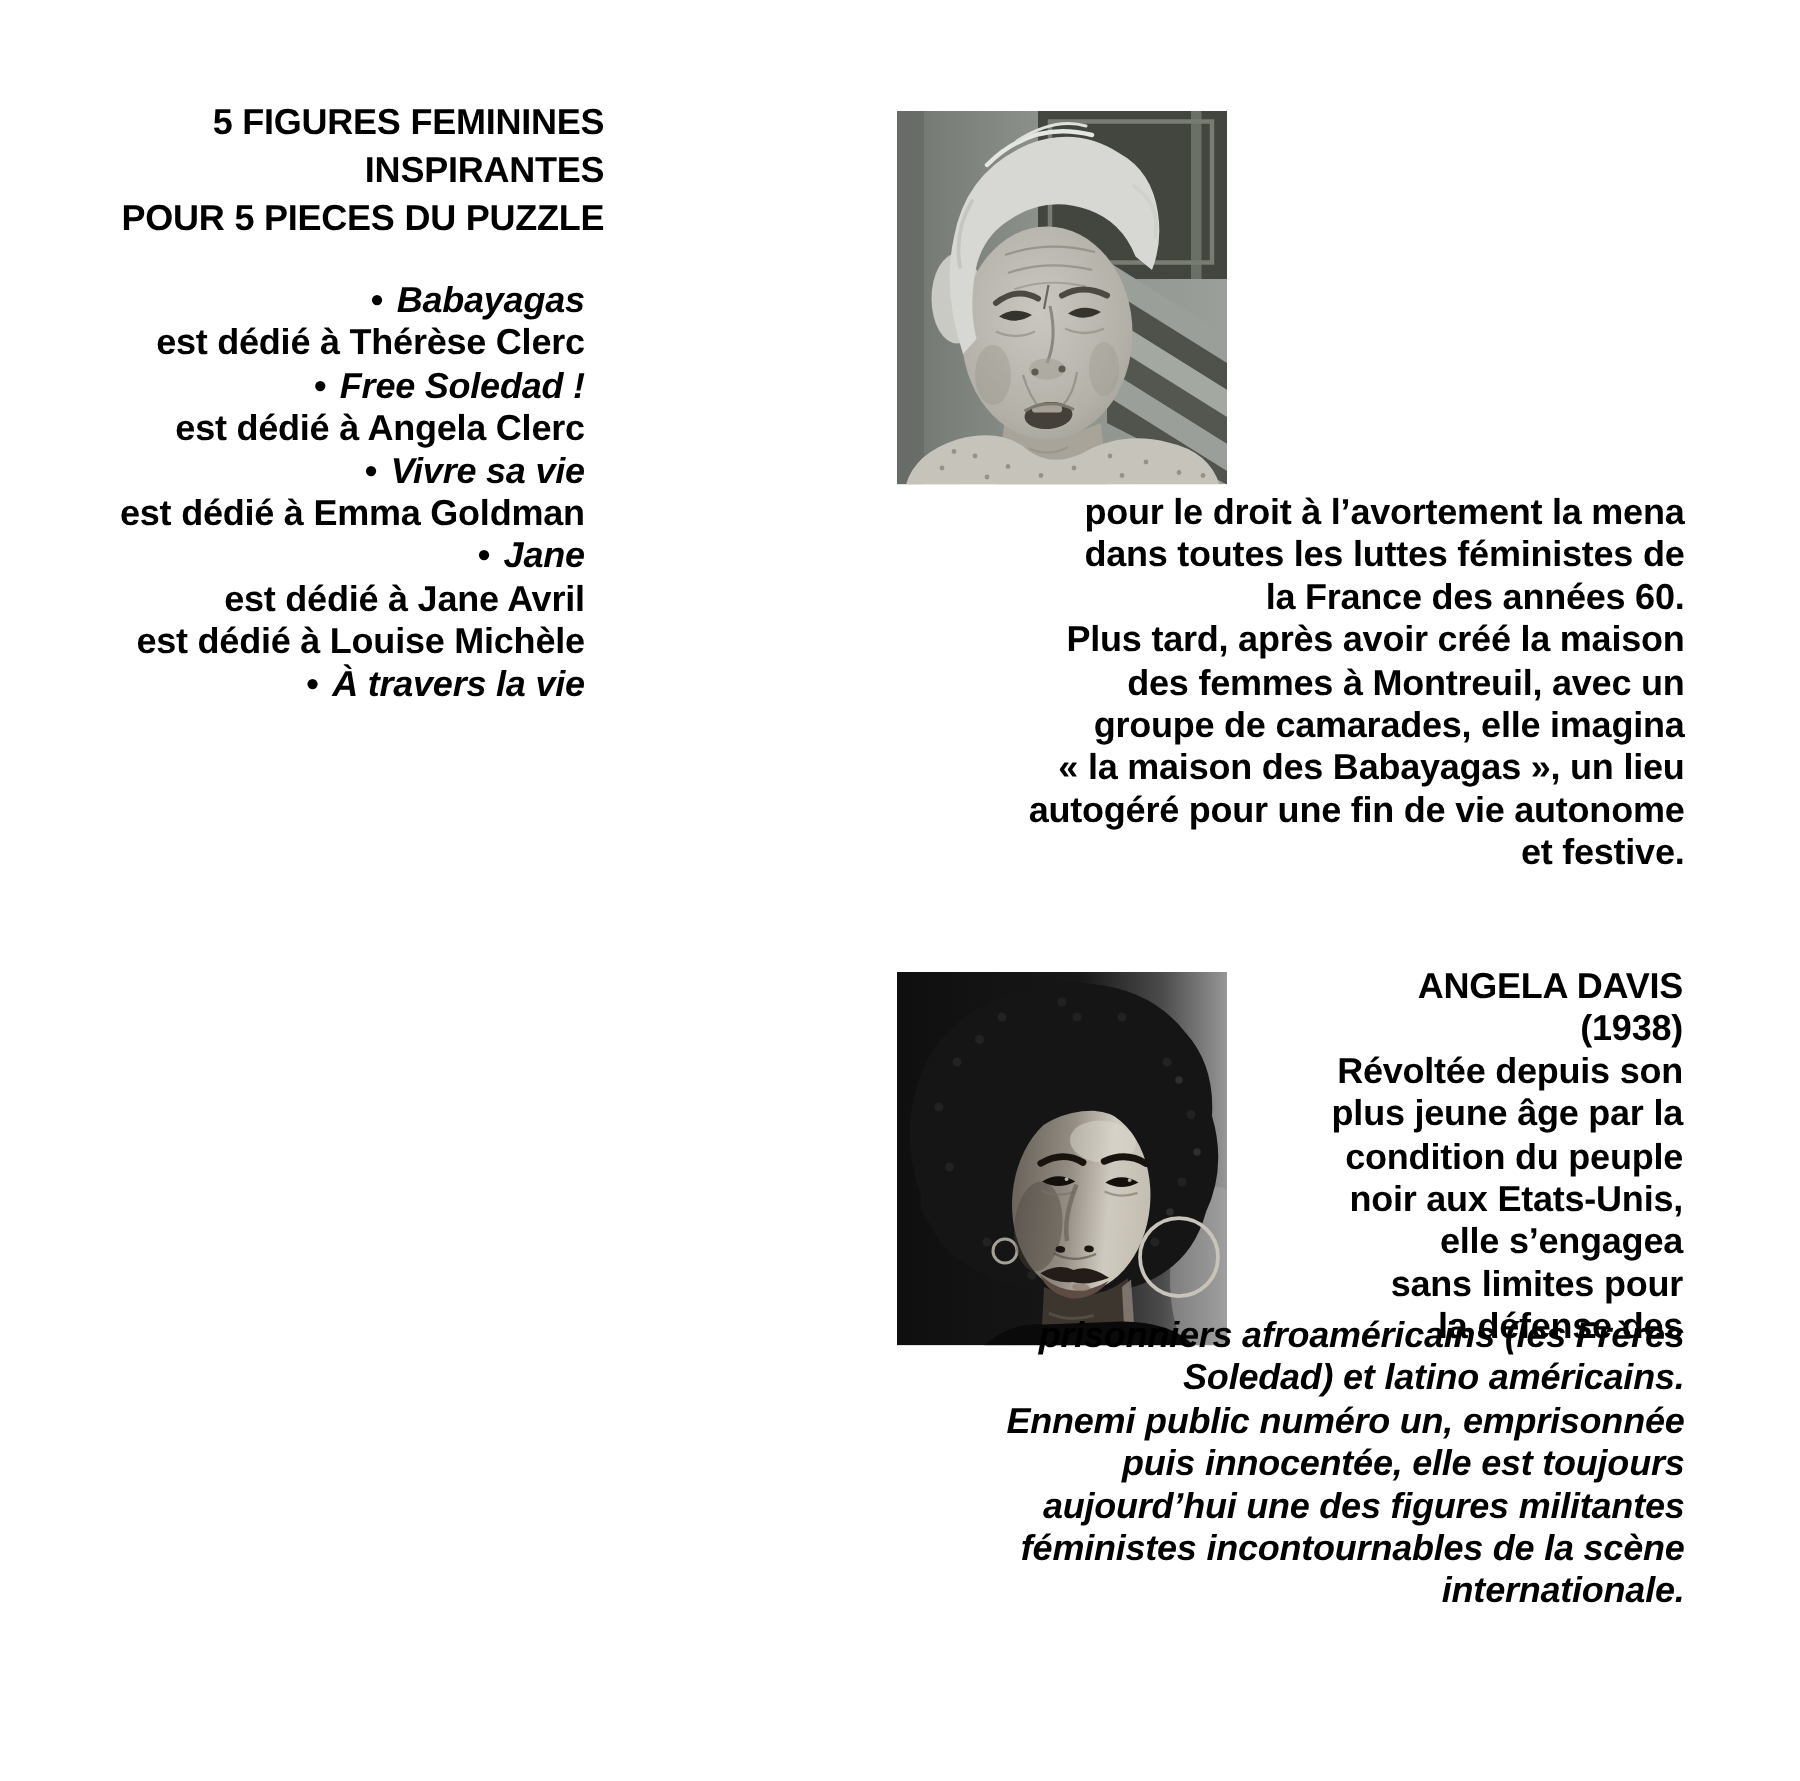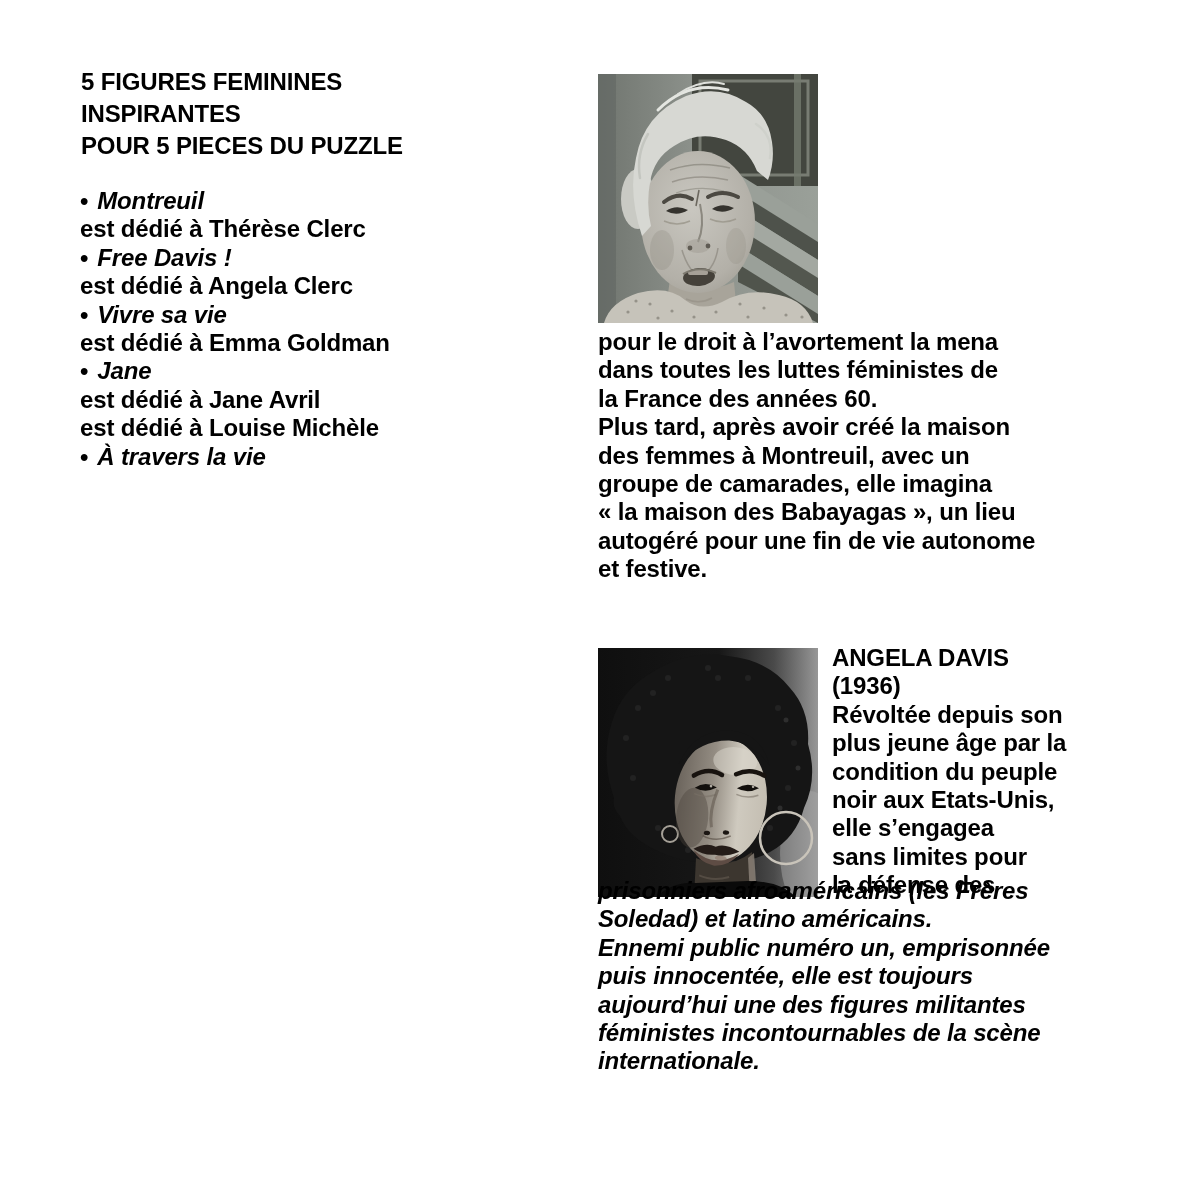--- a/index.html
+++ b/index.html
@@ -10,20 +10,21 @@
   #canvas{
     position:relative;
     width:1200px;
     height:1187px;
     background:#ffffff;
     color:#000000;
     font-weight:700;
     font-size:24px;
     letter-spacing:-0.15px;
     overflow:hidden;
+    text-align:right;
   }
   .pre{white-space:pre-line;}
   .page-title{
     position:absolute;
     left:81px;
     top:66px;
     margin:0;
     font-size:24px;
     line-height:32px;
     white-space:pre-line;
@@ -72,25 +73,25 @@
 <body>
 
 <div id="canvas">
 
   <h1 class="page-title">5 FIGURES FEMININES
 INSPIRANTES
 POUR 5 PIECES DU PUZZLE</h1>
 
   <ul class="works">
     <li class="work">
-      <span class="line"><span class="bullet">•</span><em>Montreuil</em></span>
+      <span class="line"><span class="bullet">•</span><em>Babayagas</em></span>
       <span class="line">est dédié à Thérèse Clerc</span>
     </li>
     <li class="work">
-      <span class="line"><span class="bullet">•</span><em>Free Davis !</em></span>
+      <span class="line"><span class="bullet">•</span><em>Free Soledad !</em></span>
       <span class="line">est dédié à Angela Clerc</span>
     </li>
     <li class="work">
       <span class="line"><span class="bullet">•</span><em>Vivre sa vie</em></span>
       <span class="line">est dédié à Emma Goldman</span>
     </li>
     <li class="work">
       <span class="line"><span class="bullet">•</span><em>Jane</em></span>
       <span class="line">est dédié à Jane Avril</span>
     </li>
@@ -261,21 +262,21 @@
           <path d="M100 204 Q122 221 146 204 Q138 217 122 218 Q106 216 100 204 Z" fill="#5e4c44"></path>
           <ellipse cx="128" cy="210" rx="6" ry="2.5" fill="#8f7a6e" opacity="0.7"></ellipse>
           <path d="M108 229 Q122 234 138 228" stroke="#6b6258" stroke-width="2" opacity="0.5"></path>
         </g>
       </g>
     </svg>
   </figure>
 
   <div class="side-text" id="side-2">
     <div>ANGELA DAVIS</div>
-    <div>(1936)</div>
+    <div>(1938)</div>
     <div class="pre">Révoltée depuis son
 plus jeune âge par la
 condition du peuple
 noir aux Etats-Unis,
 elle s’engagea
 sans limites pour
 la défense des</div>
   </div>
   <div class="full-text pre" id="full-2">prisonniers afroaméricains (les Frères
 Soledad) et latino américains.

